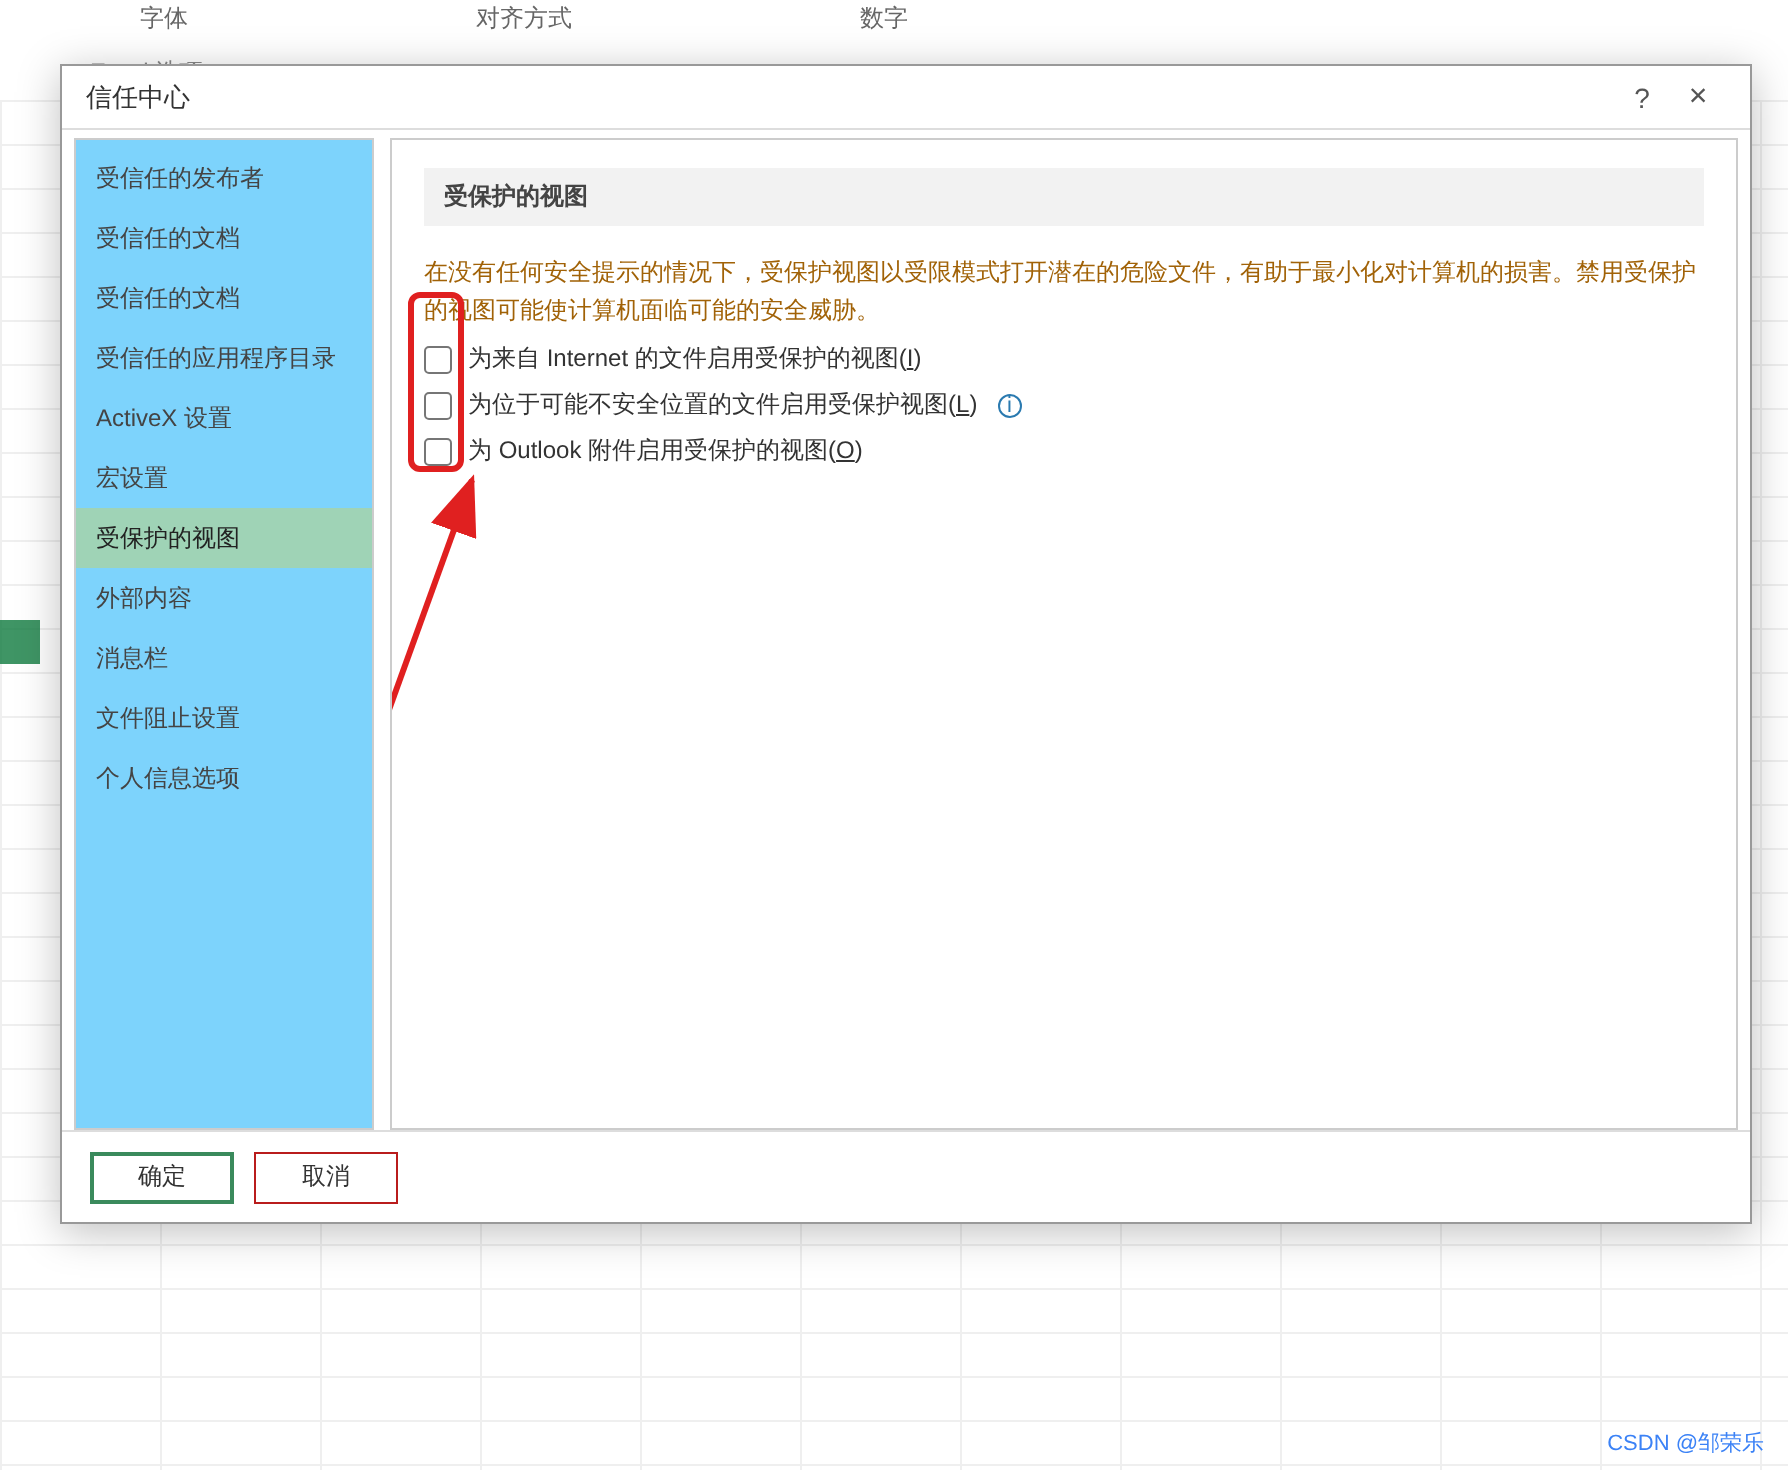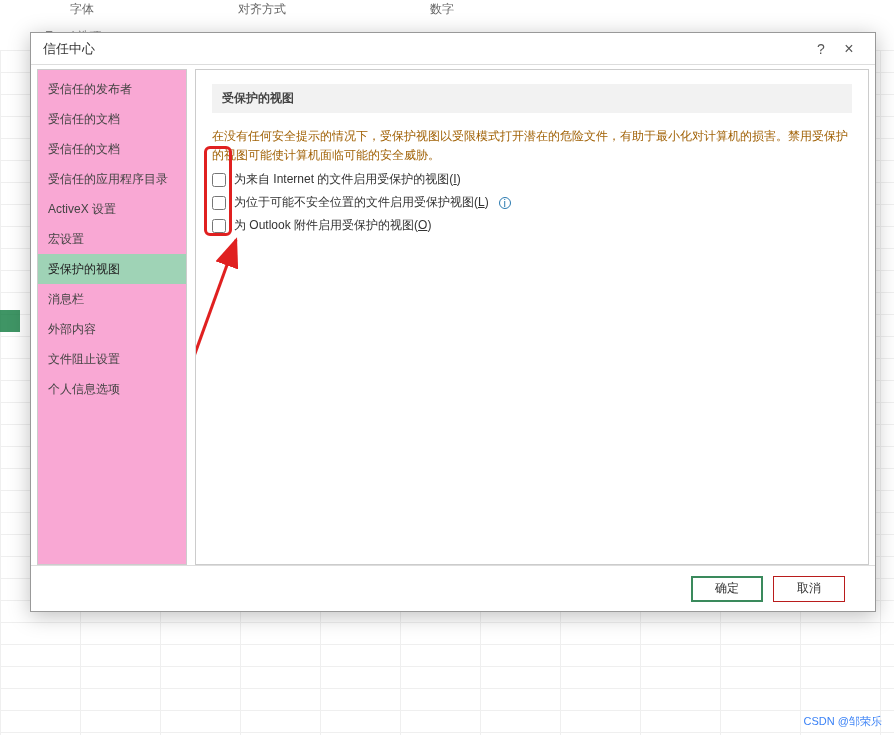--- a/index.html
+++ b/index.html
@@ -87,21 +87,21 @@
 .dialog-body {
   flex: 1;
   display: flex;
   padding: 4px 6px 0 6px;
   gap: 8px;
   min-height: 0;
 }
 .sidebar {
   width: 150px;
   border: 1px solid #ccc;
-  background: #f9a8d4;
+  background: #7dd3fc;
   display: flex;
   flex-direction: column;
   padding-top: 4px;
 }
 .sidebar-item {
   padding: 6px 10px;
   font-size: 12px;
   color: #444;
   cursor: pointer;
   line-height: 1.5;
@@ -154,24 +154,23 @@
   display: inline-flex;
   align-items: center;
   justify-content: center;
   margin-left: 2px;
 }
 .shortcut { text-decoration: underline; }
 .dialog-footer {
   height: 46px;
   border-top: 1px solid #ddd;
   display: flex;
-  justify-content: flex-end;
   align-items: center;
   gap: 10px;
-  padding: 0 30px;
+  padding: 0 14px;
 }
 .btn {
   min-width: 72px;
   height: 26px;
   border: 1px solid #b91c1c;
   background: #fff;
   font-size: 12px;
   color: #333;
   cursor: pointer;
   padding: 0 12px;
@@ -220,22 +219,22 @@
 
   <div class="dialog-body">
     <div class="sidebar" id="sidebar">
         <div class="sidebar-item">受信任的发布者</div>
         <div class="sidebar-item">受信任的文档</div>
         <div class="sidebar-item">受信任的文档</div>
         <div class="sidebar-item">受信任的应用程序目录</div>
         <div class="sidebar-item">ActiveX 设置</div>
         <div class="sidebar-item">宏设置</div>
         <div class="sidebar-item selected">受保护的视图</div>
+        <div class="sidebar-item">外部内容</div>
         <div class="sidebar-item">消息栏</div>
-        <div class="sidebar-item">外部内容</div>
         <div class="sidebar-item">文件阻止设置</div>
         <div class="sidebar-item">个人信息选项</div>
       </div>
 
     <div class="content">
       <div class="section-header">受保护的视图</div>
       <div class="desc">在没有任何安全提示的情况下，受保护视图以受限模式打开潜在的危险文件，有助于最小化对计算机的损害。禁用受保护的视图可能使计算机面临可能的安全威胁。</div>
       <div id="checkbox-list">
           <label class="check-row">
             <input type="checkbox" style="">

